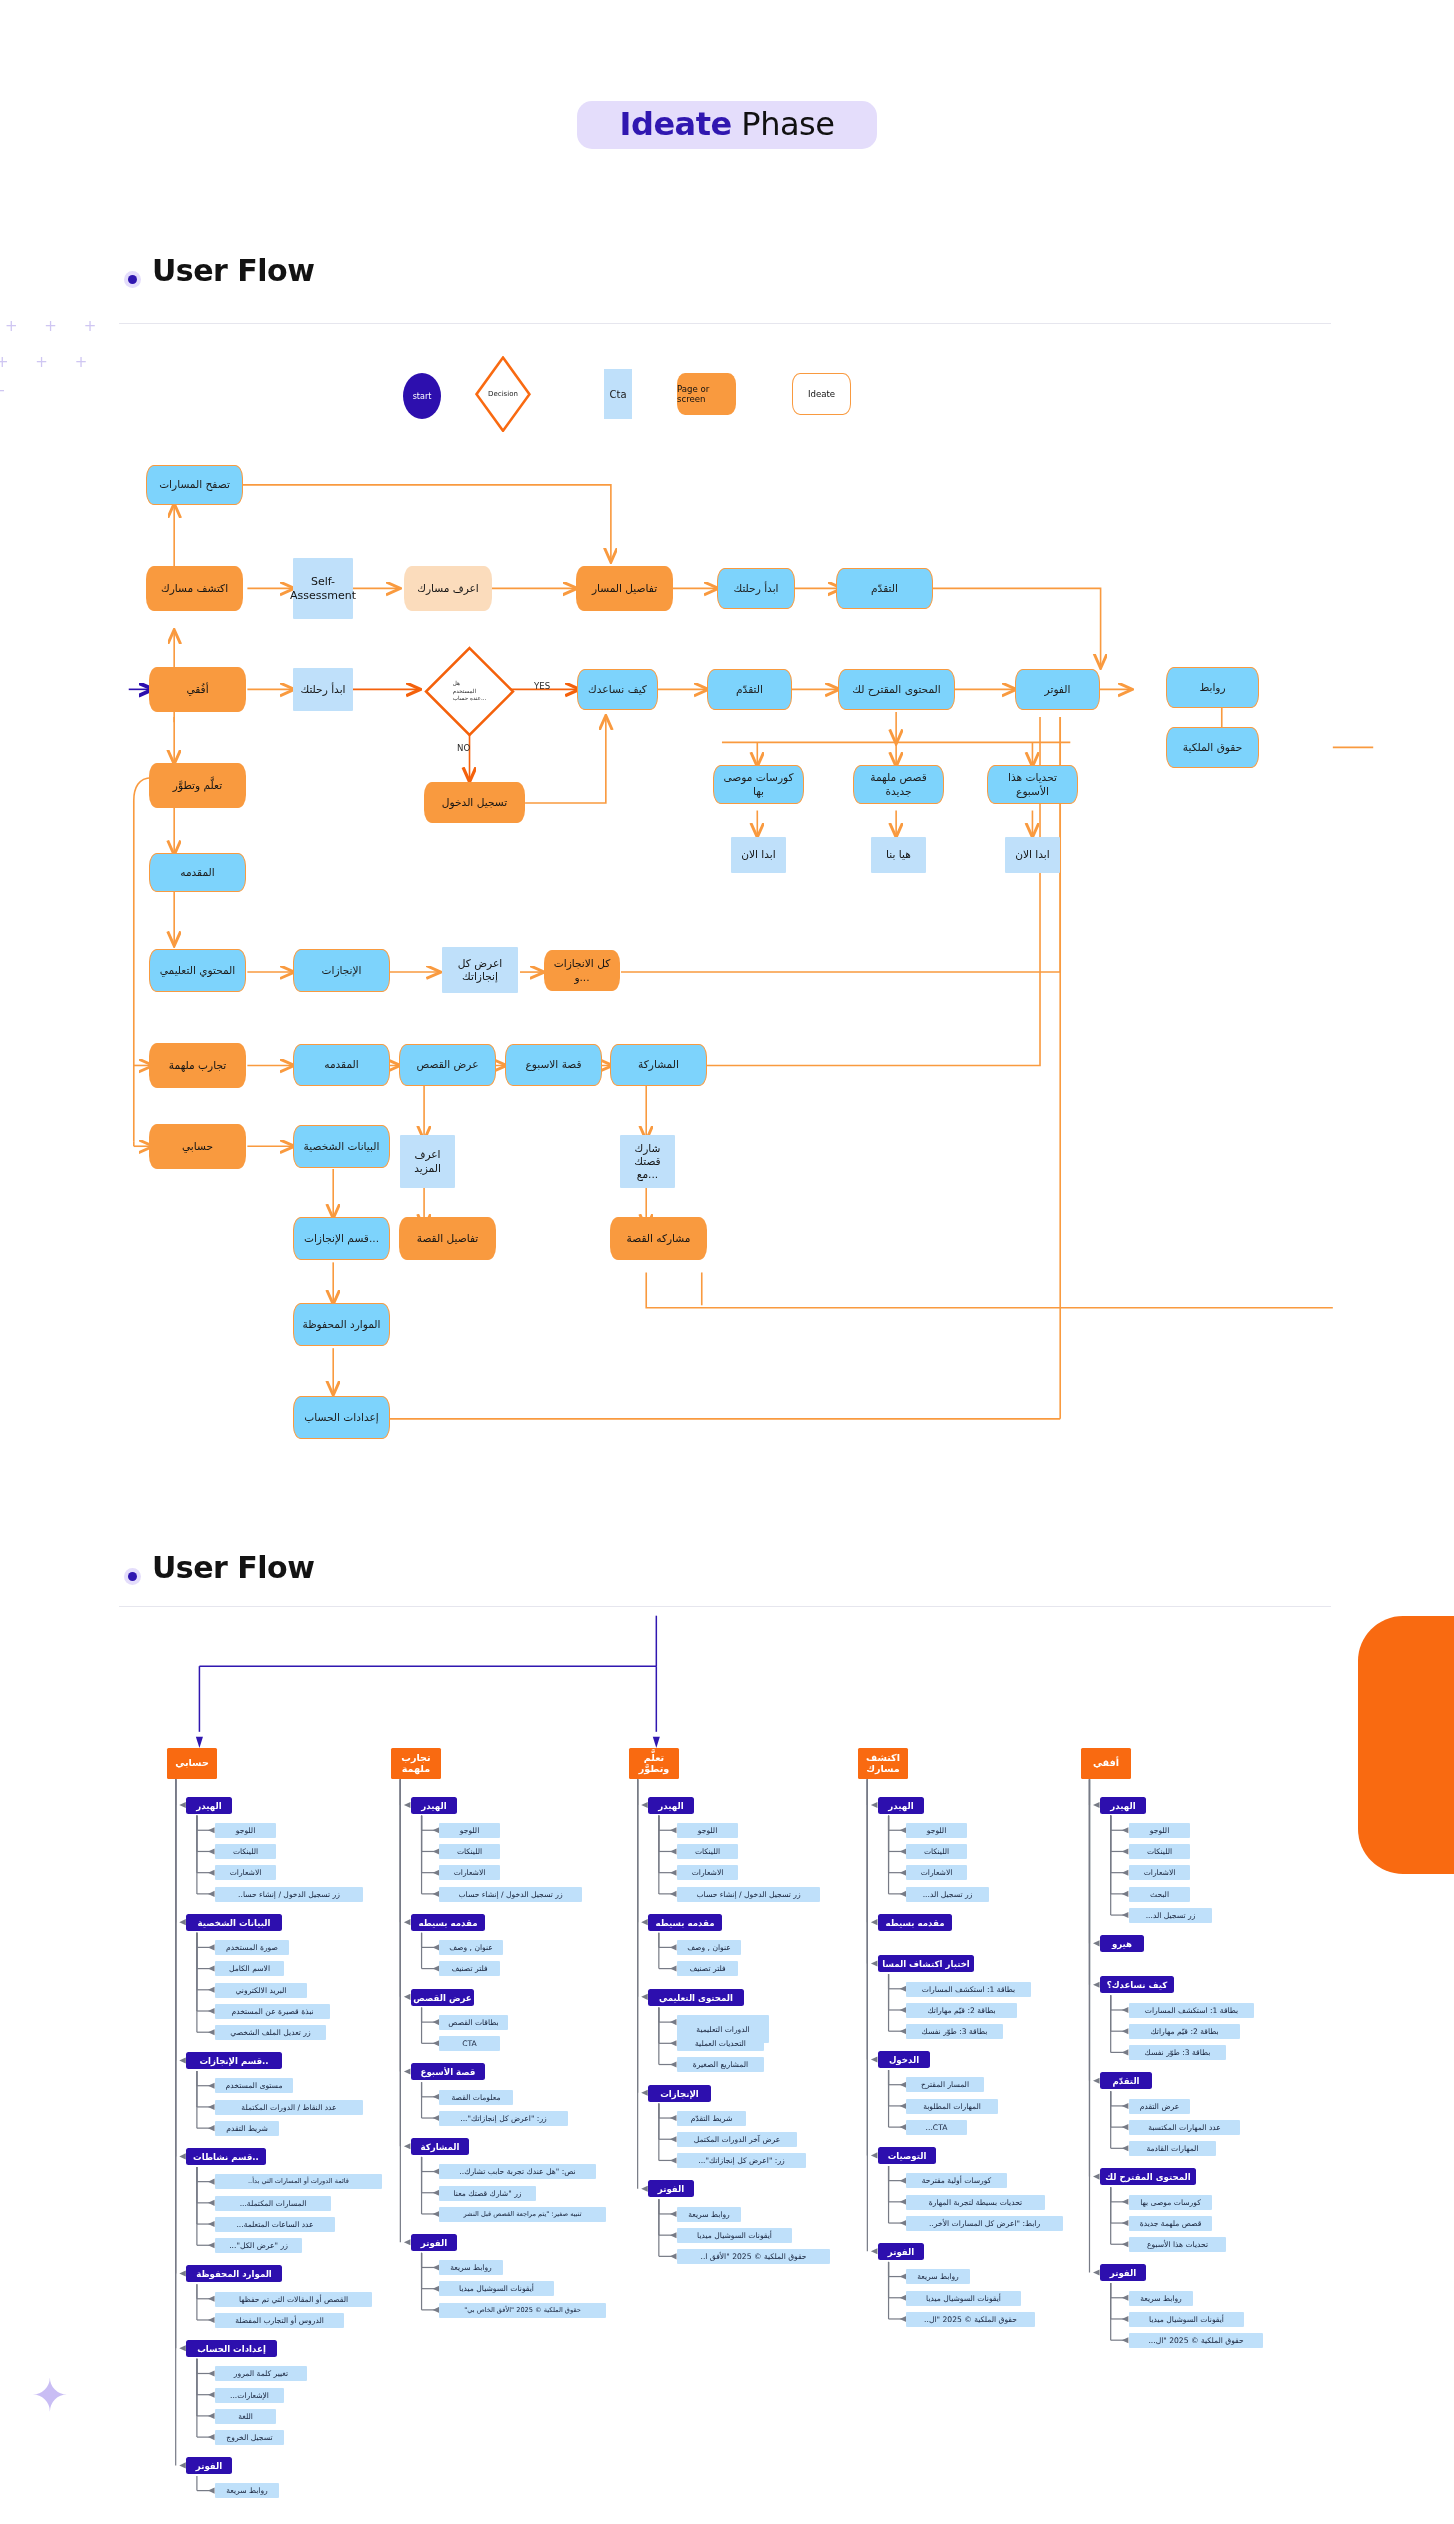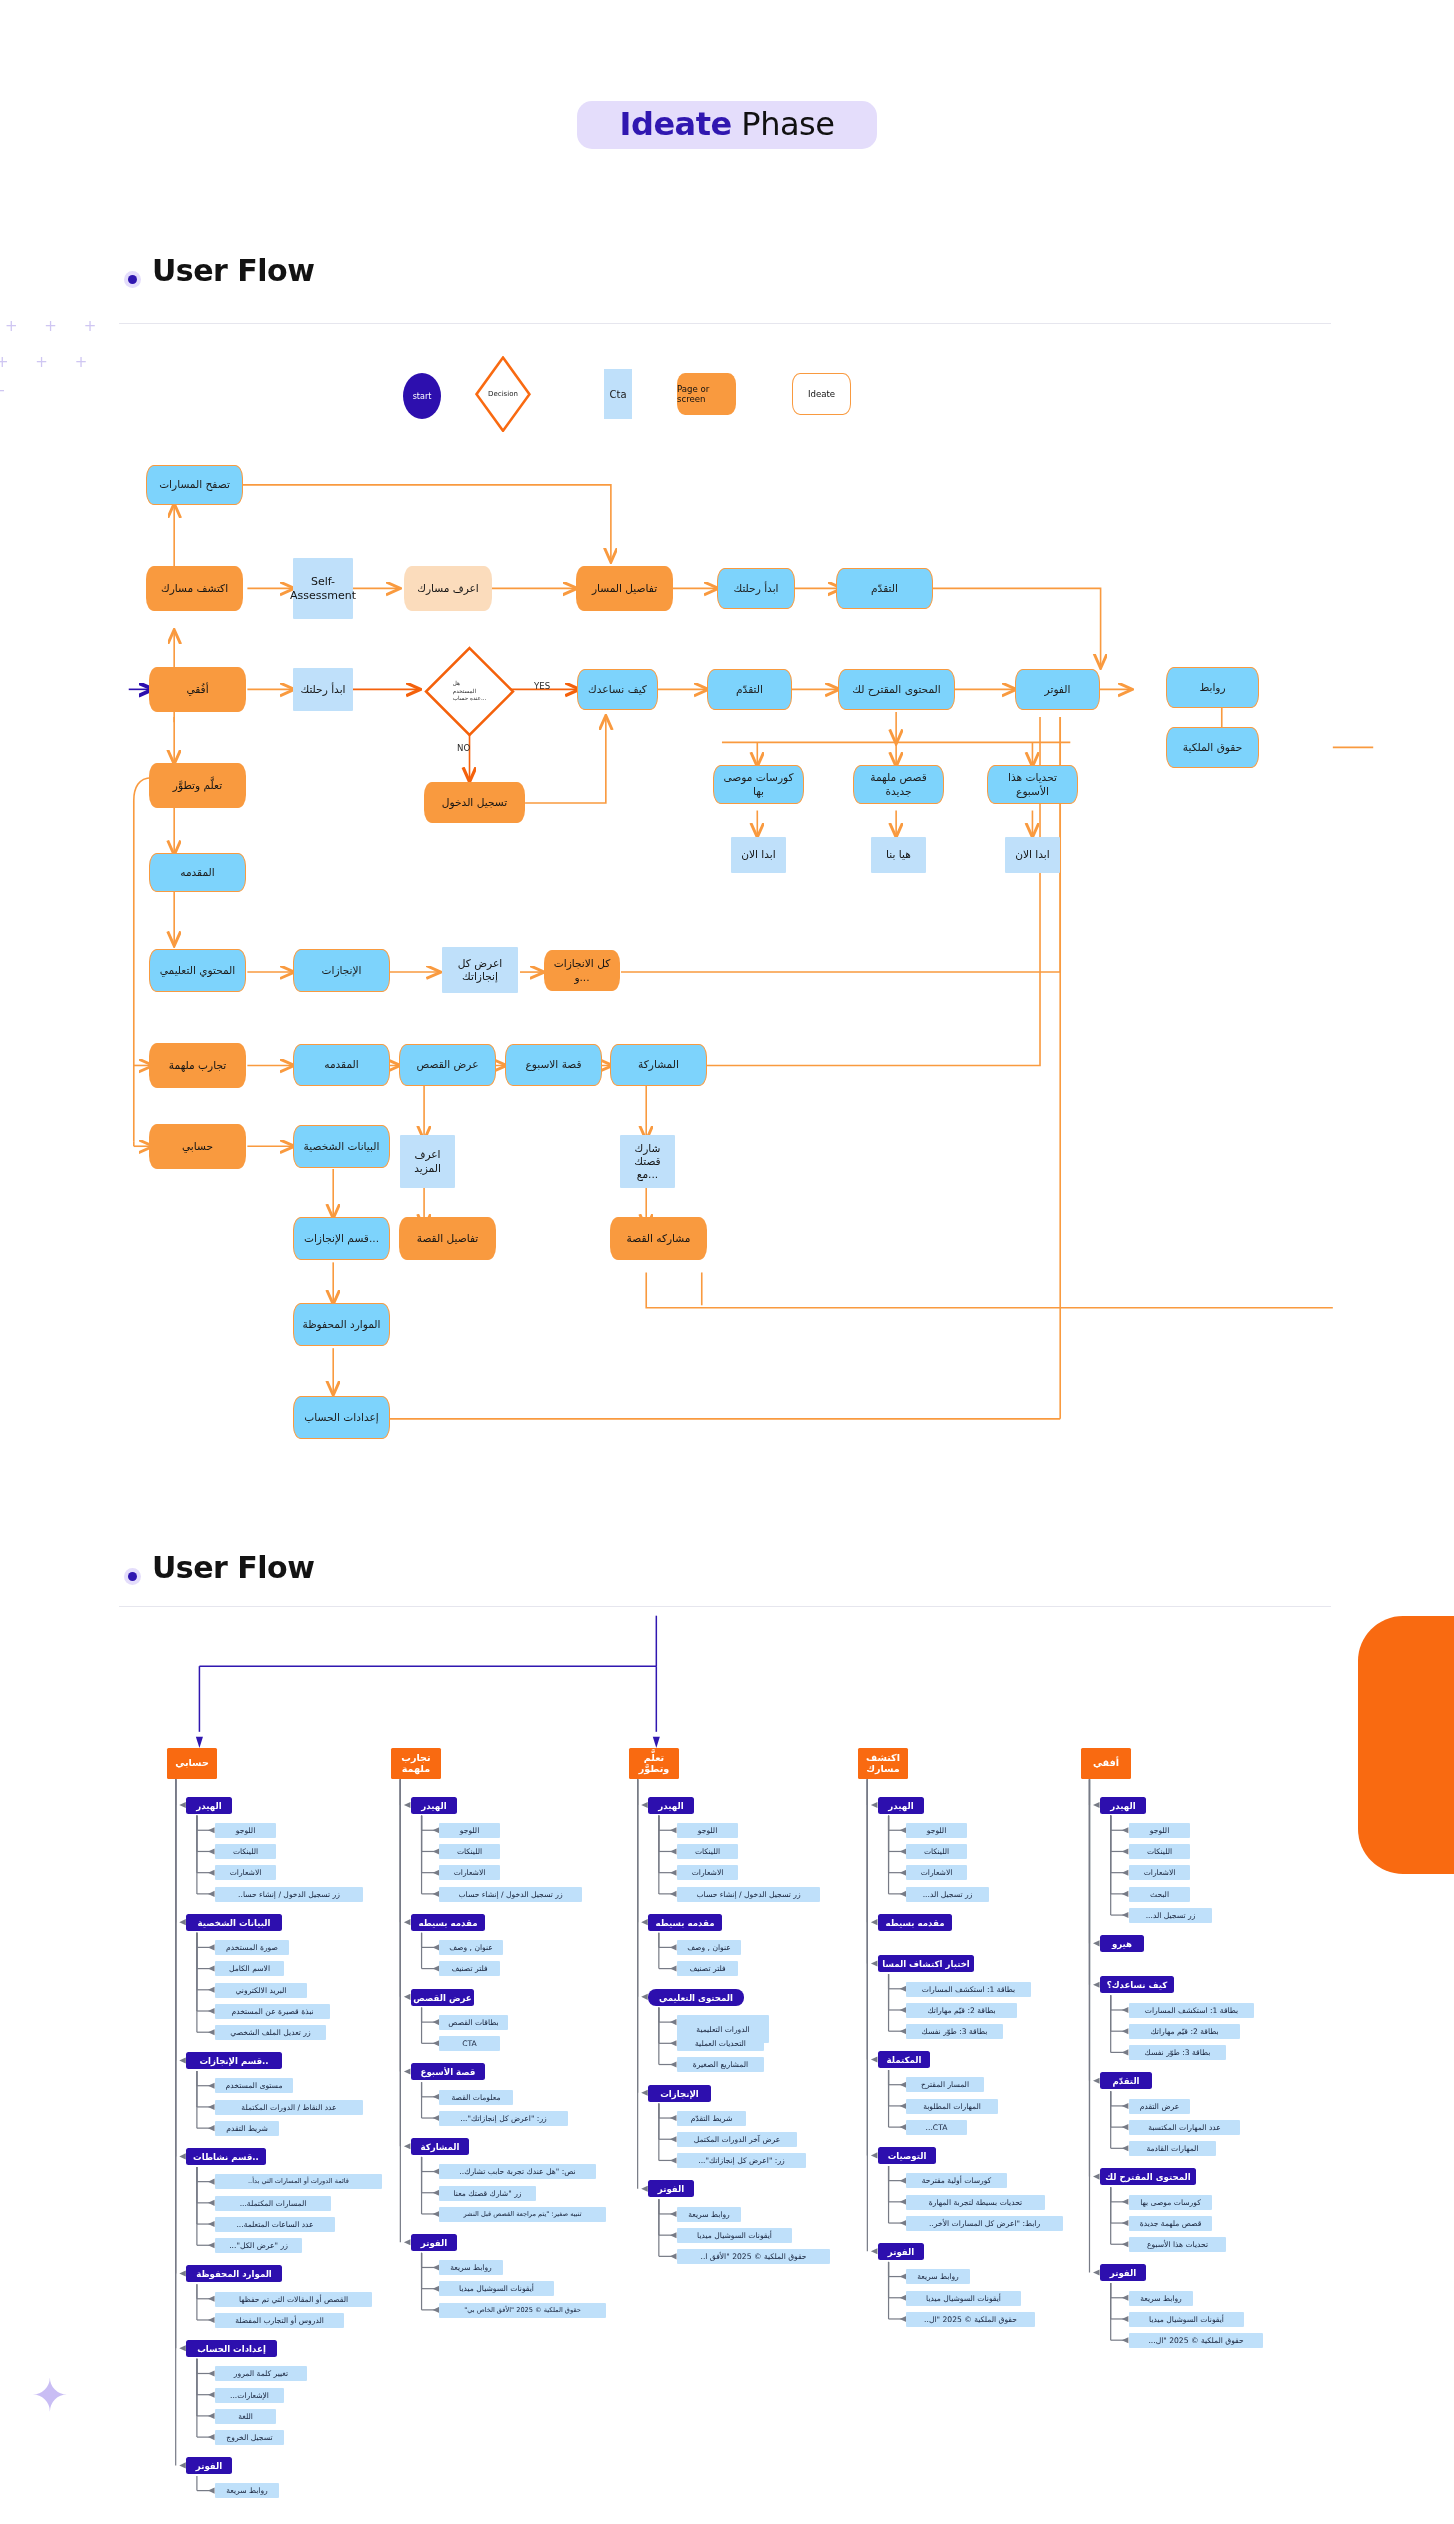--- a/index.html
+++ b/index.html
@@ -749,21 +749,21 @@
     <div class="sm-leaf wrap" style="left: 439px; top: 2303px; width: 167px; height: 15px;">حقوق الملكية © 2025 "الأفق الخاص بي"</div>
     <div class="sm-root" style="left: 629px; top: 1748px; width: 50px; height: 31px;">تعلَّم وتطوَّر</div>
     <div class="sm-sec" style="left: 648px; top: 1797px; width: 46px; height: 17px;">الهيدر</div>
     <div class="sm-leaf" style="left: 677px; top: 1823px; width: 61px; height: 15px;">اللوجو</div>
     <div class="sm-leaf" style="left: 677px; top: 1844px; width: 61px; height: 15px;">اللينكات</div>
     <div class="sm-leaf" style="left: 677px; top: 1865px; width: 61px; height: 15px;">الاشعارات</div>
     <div class="sm-leaf" style="left: 677px; top: 1887px; width: 143px; height: 15px;">زر تسجيل الدخول / إنشاء حساب</div>
     <div class="sm-sec" style="left: 648px; top: 1914px; width: 74px; height: 17px;">مقدمه بسيطه</div>
     <div class="sm-leaf" style="left: 677px; top: 1940px; width: 64px; height: 15px;">عنوان , وصف</div>
     <div class="sm-leaf" style="left: 677px; top: 1961px; width: 61px; height: 15px;">فلتر تصنيف</div>
-    <div class="sm-sec" style="left: 648px; top: 1989px; width: 96px; height: 17px; border-radius: 8px;">المحتوى التعليمي</div>
+    <div class="sm-sec" style="left: 648px; top: 1989px; width: 96px; height: 17px;">المحتوى التعليمي</div>
     <div class="sm-leaf" style="left: 677px; top: 2015px; width: 92px; height: 28px;">الدورات التعليمية</div>
     <div class="sm-leaf" style="left: 677px; top: 2036px; width: 87px; height: 15px;">التحديات العملية</div>
     <div class="sm-leaf" style="left: 677px; top: 2057px; width: 87px; height: 15px;">المشاريع الصغيرة</div>
     <div class="sm-sec" style="left: 648px; top: 2085px; width: 63px; height: 17px;">الإنجازات</div>
     <div class="sm-leaf" style="left: 677px; top: 2111px; width: 69px; height: 15px;">شريط التقدّم</div>
     <div class="sm-leaf" style="left: 677px; top: 2132px; width: 120px; height: 15px;">عرض آخر الدورات المكتمل</div>
     <div class="sm-leaf" style="left: 677px; top: 2153px; width: 129px; height: 15px;">زر: "اعرض كل إنجازاتك"...</div>
     <div class="sm-sec" style="left: 648px; top: 2180px; width: 46px; height: 17px;">الفوتر</div>
     <div class="sm-leaf" style="left: 677px; top: 2207px; width: 64px; height: 15px;">روابط سريعة</div>
     <div class="sm-leaf" style="left: 677px; top: 2228px; width: 115px; height: 15px;">أيقونات السوشيال ميديا</div>
@@ -772,21 +772,21 @@
     <div class="sm-sec" style="left: 878px; top: 1797px; width: 46px; height: 17px;">الهيدر</div>
     <div class="sm-leaf" style="left: 906px; top: 1823px; width: 61px; height: 15px;">اللوجو</div>
     <div class="sm-leaf" style="left: 906px; top: 1844px; width: 61px; height: 15px;">اللينكات</div>
     <div class="sm-leaf" style="left: 906px; top: 1865px; width: 61px; height: 15px;">الاشعارات</div>
     <div class="sm-leaf" style="left: 906px; top: 1887px; width: 83px; height: 15px;">زر تسجيل الد...</div>
     <div class="sm-sec" style="left: 878px; top: 1914px; width: 74px; height: 17px;">مقدمه بسيطه</div>
     <div class="sm-sec" style="left: 878px; top: 1955px; width: 96px; height: 17px;">اختبار اكتشاف المسا</div>
     <div class="sm-leaf" style="left: 906px; top: 1982px; width: 125px; height: 15px;">بطاقة 1: استكشف المسارات</div>
     <div class="sm-leaf" style="left: 906px; top: 2003px; width: 111px; height: 15px;">بطاقة 2: قيّم مهاراتك</div>
     <div class="sm-leaf" style="left: 906px; top: 2024px; width: 97px; height: 15px;">بطاقة 3: طوّر نفسك</div>
-    <div class="sm-sec" style="left: 878px; top: 2051px; width: 52px; height: 17px;">المكتملة</div>
+    <div class="sm-sec" style="left: 878px; top: 2051px; width: 52px; height: 17px;">الدخول</div>
     <div class="sm-leaf" style="left: 906px; top: 2077px; width: 78px; height: 15px;">المسار المقترح</div>
     <div class="sm-leaf" style="left: 906px; top: 2099px; width: 92px; height: 15px;">المهارات المطلوبة</div>
     <div class="sm-leaf" style="left: 906px; top: 2120px; width: 61px; height: 15px;">CTA...</div>
     <div class="sm-sec" style="left: 878px; top: 2147px; width: 58px; height: 17px;">التوصيات</div>
     <div class="sm-leaf" style="left: 906px; top: 2173px; width: 101px; height: 15px;">كورسات أولية مقترحة</div>
     <div class="sm-leaf" style="left: 906px; top: 2195px; width: 139px; height: 15px;">تحديات بسيطة لتجربة المهارة</div>
     <div class="sm-leaf" style="left: 906px; top: 2216px; width: 157px; height: 15px;">رابط: "اعرض كل المسارات الأخر..</div>
     <div class="sm-sec" style="left: 878px; top: 2243px; width: 46px; height: 17px;">الفوتر</div>
     <div class="sm-leaf" style="left: 906px; top: 2269px; width: 64px; height: 15px;">روابط سريعة</div>
     <div class="sm-leaf" style="left: 906px; top: 2291px; width: 115px; height: 15px;">أيقونات السوشيال ميديا</div>

